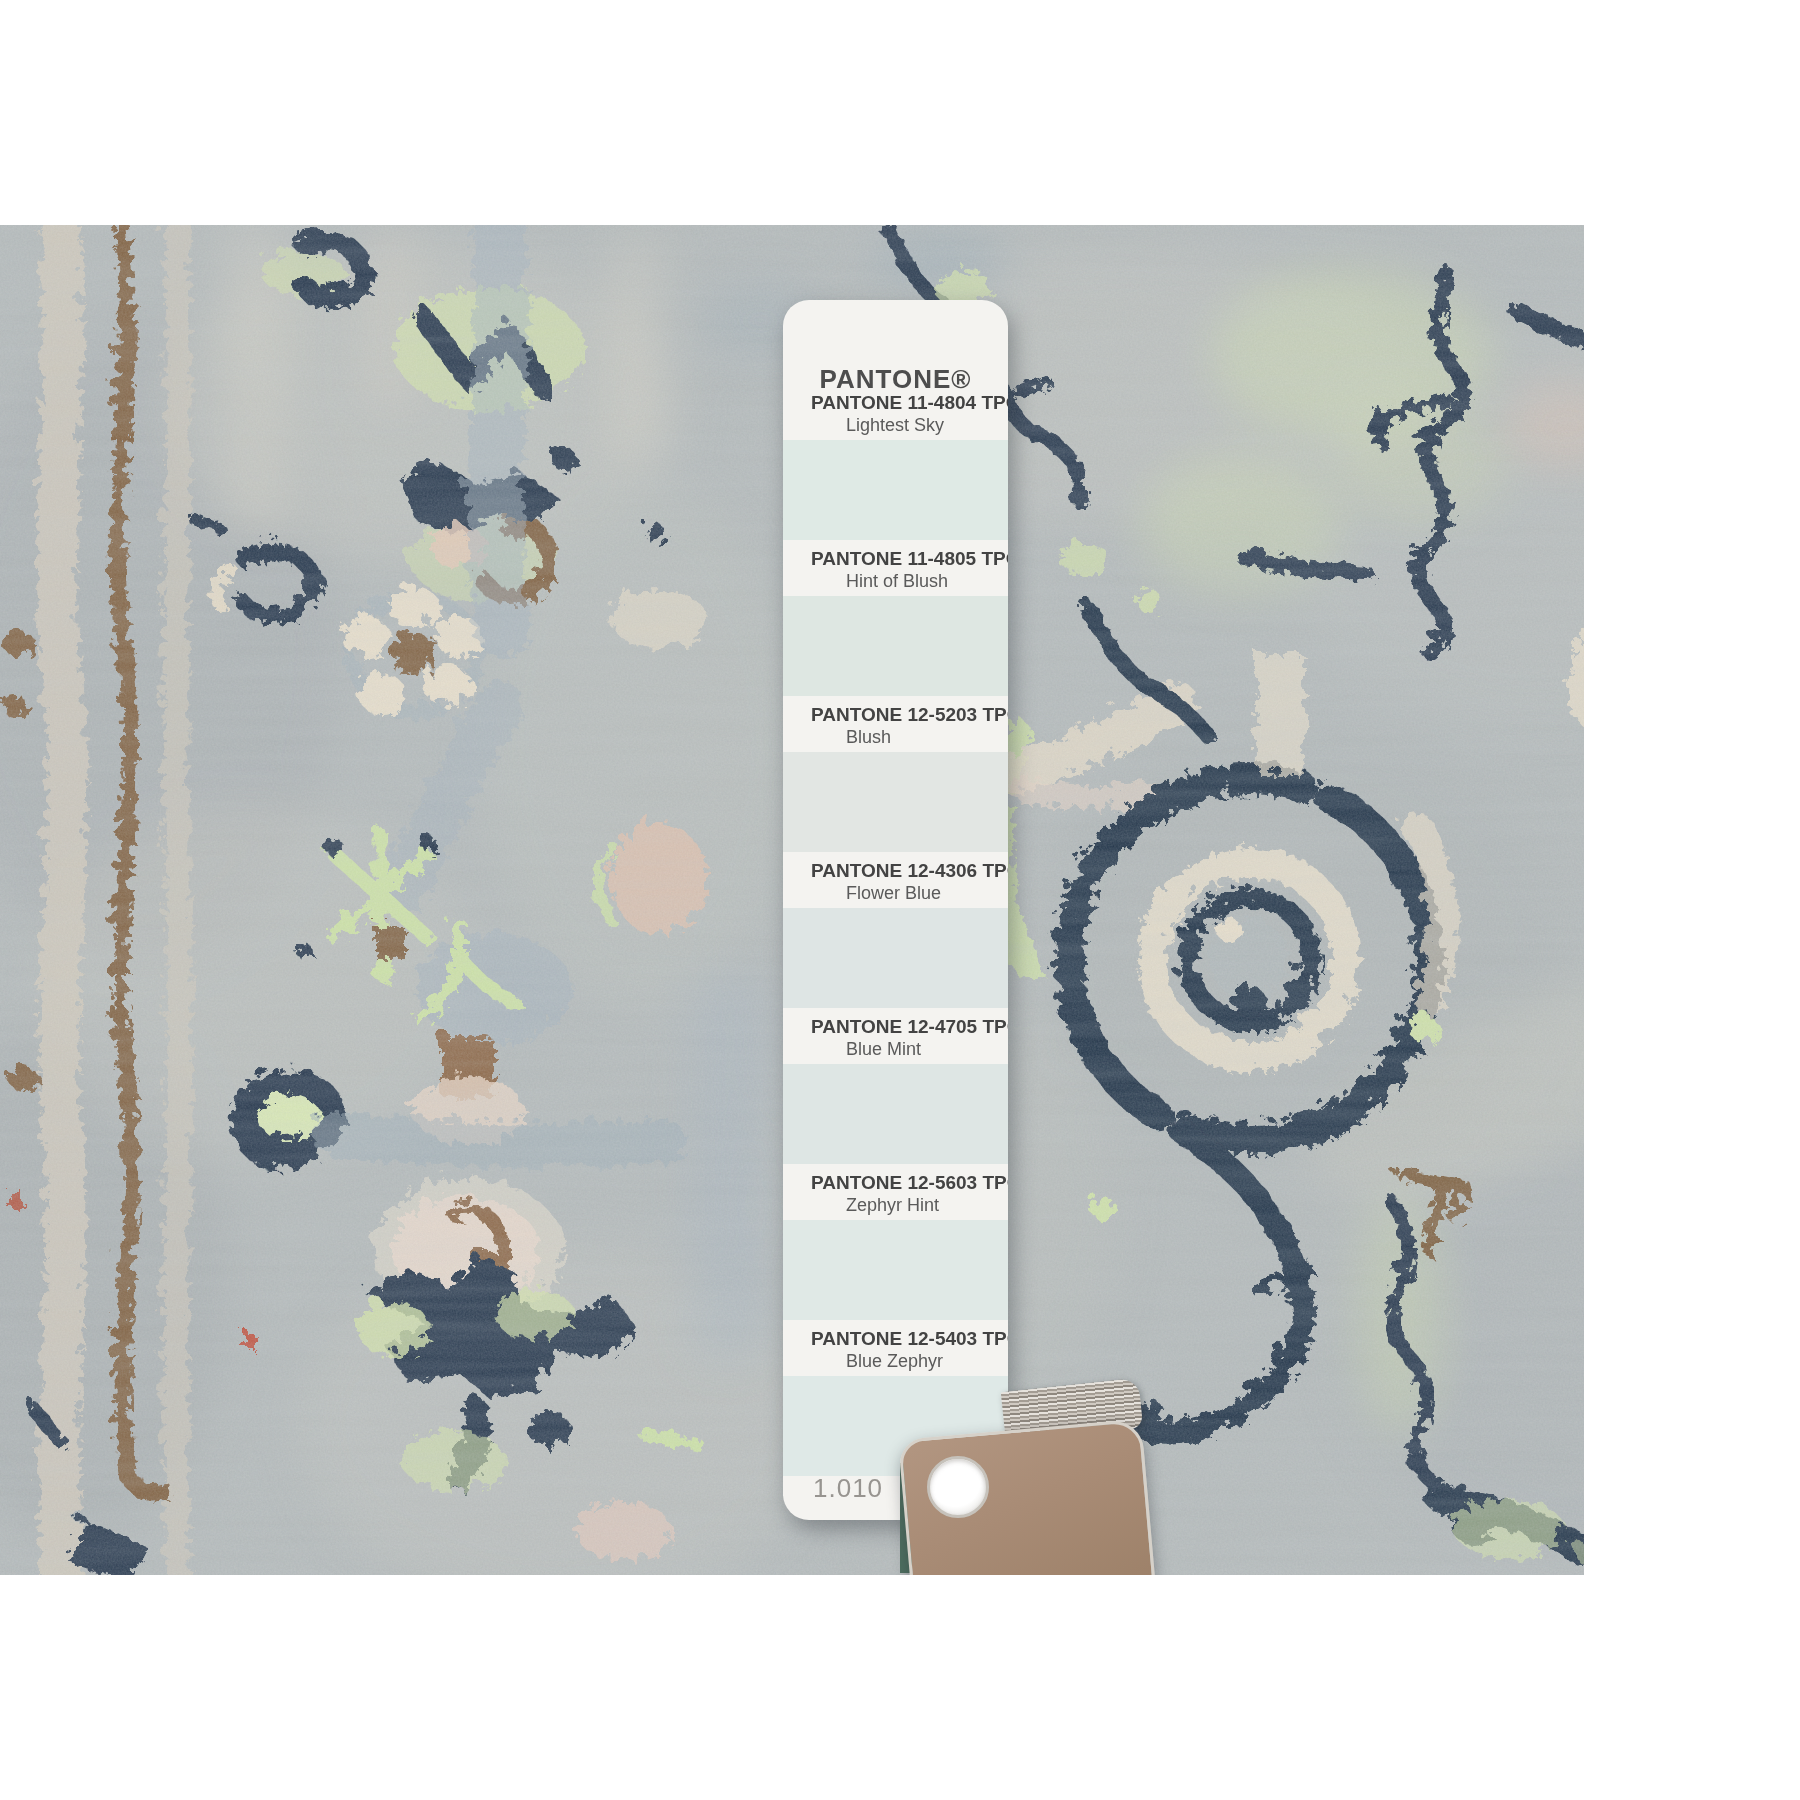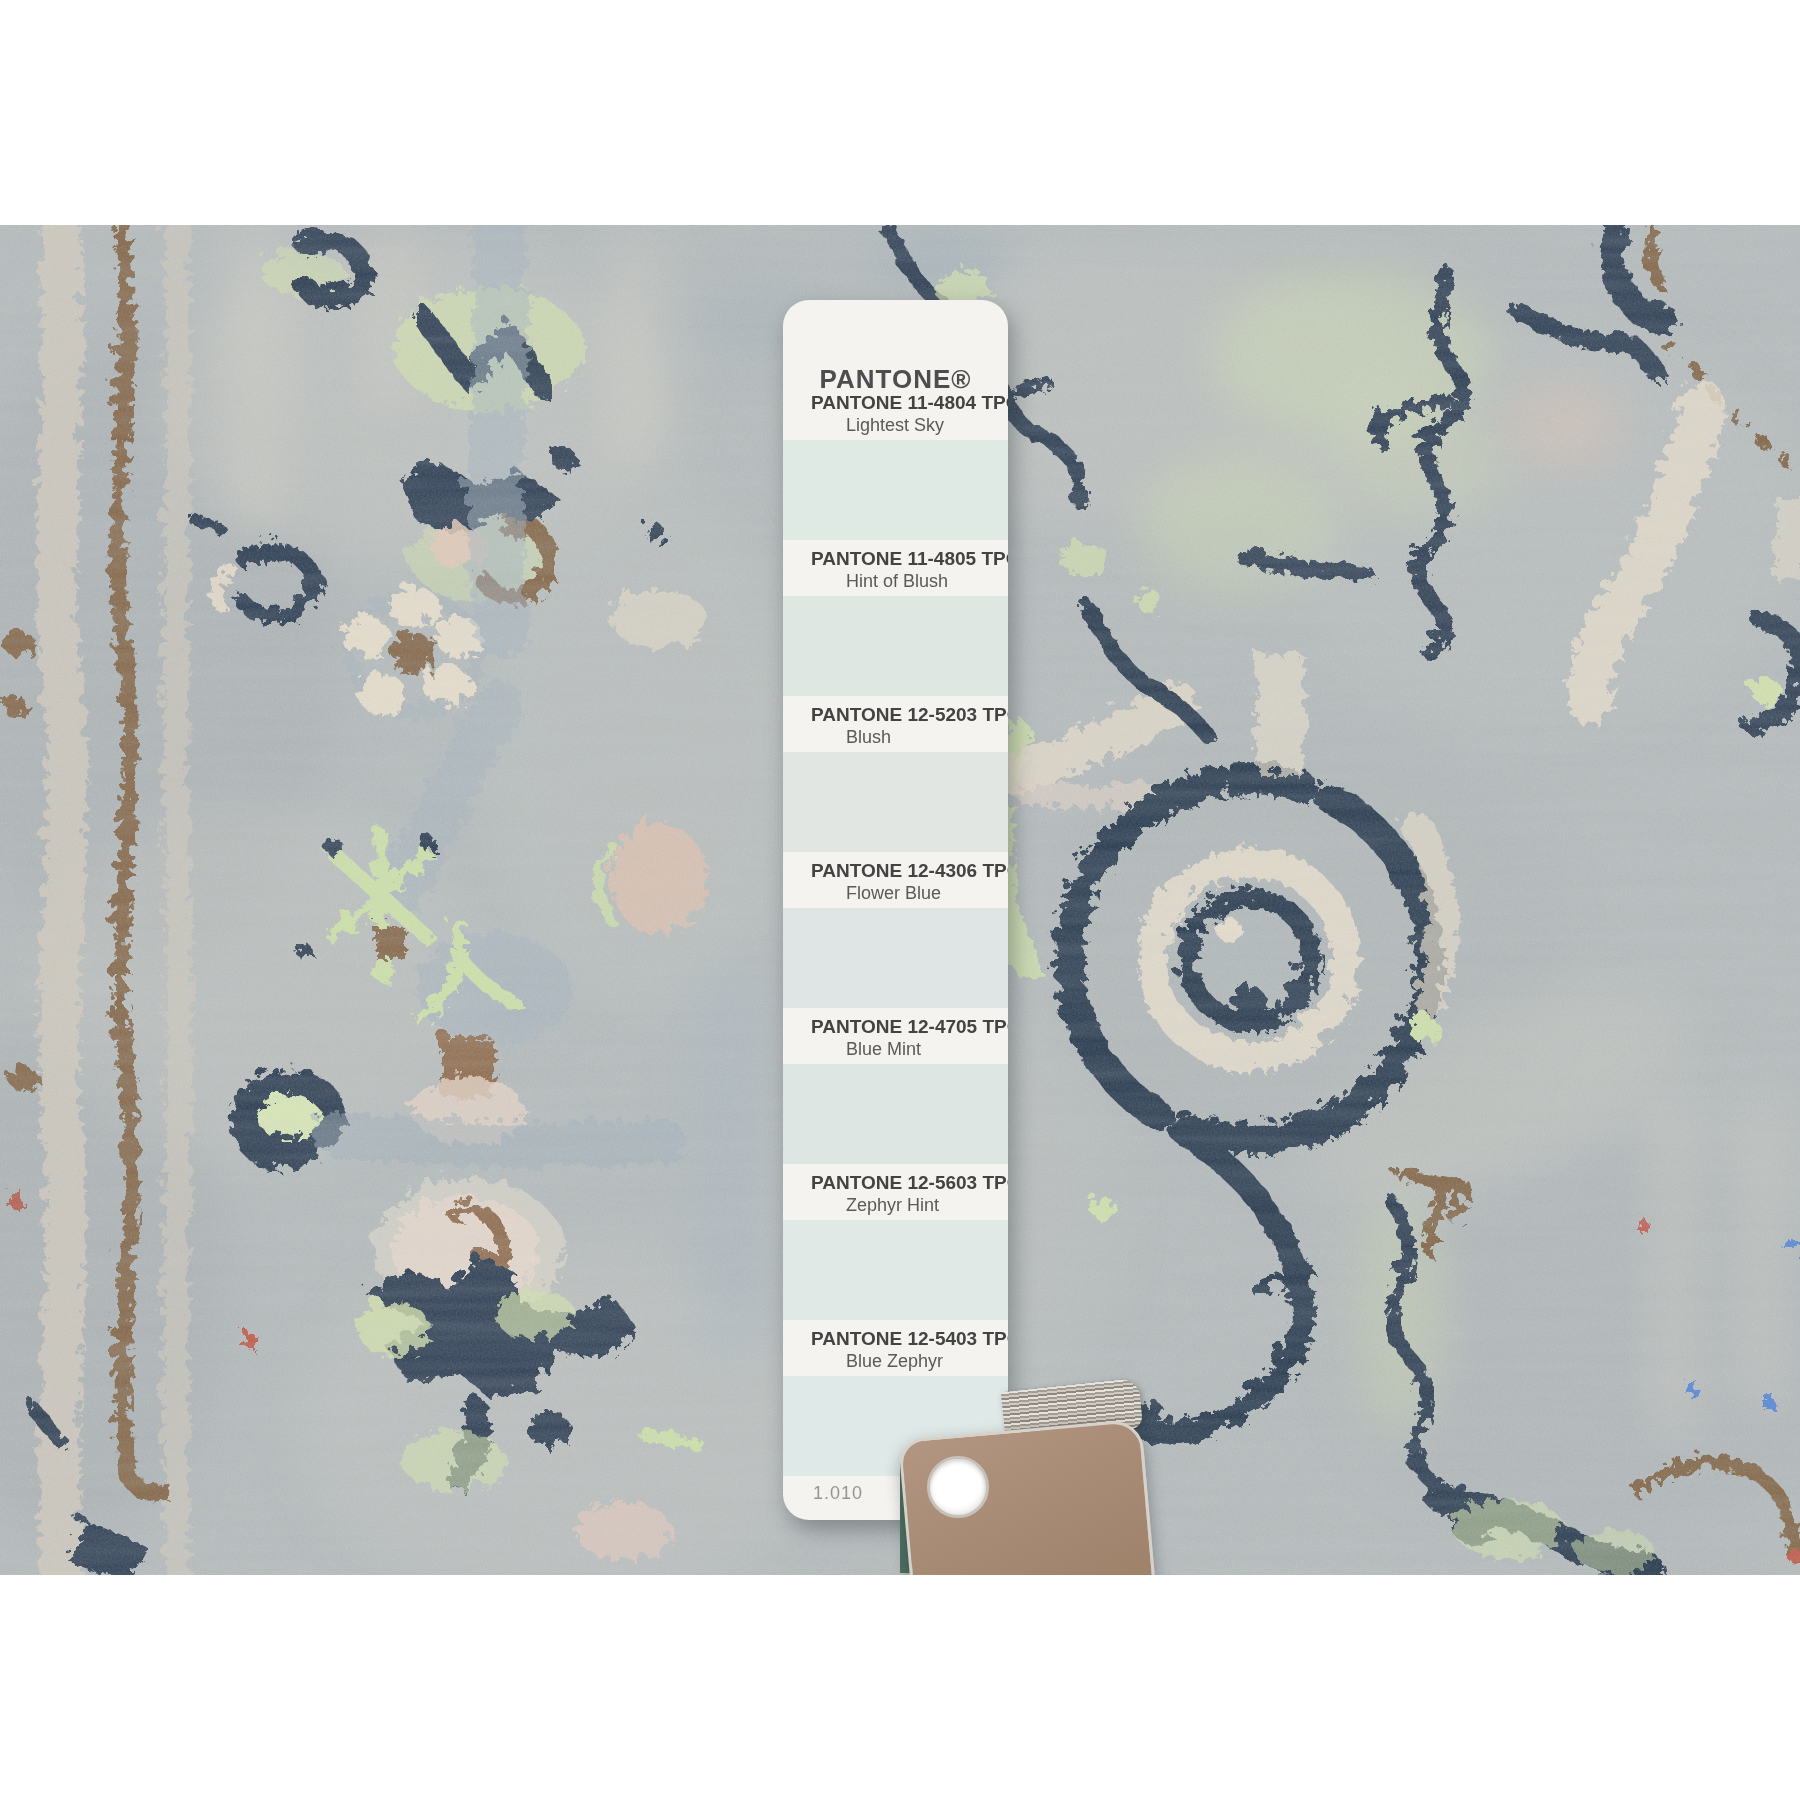--- a/index.html
+++ b/index.html
@@ -1,31 +1,31 @@
 <!DOCTYPE html>
 <html><head>
 <meta charset="utf-8">
 <style>
   html,body{margin:0;padding:0;background:#ffffff;}
-  .page{position:relative;width:1800px;height:1800px;background:#ffffff;overflow:hidden;
+  .page{position:relative;width:1584px;height:1800px;background:#ffffff;overflow:hidden;
         font-family:"Liberation Sans", sans-serif;}
   .photo{position:absolute;left:0;top:225px;width:1800px;height:1350px;background:#b2b8b9;overflow:hidden;}
   .photo svg{position:absolute;left:0;top:0;}
 
   
   .strip{position:absolute;left:783px;top:75px;width:225px;height:1220px;background:#f4f3f0;
          border-radius:26px;box-shadow:5px 9px 22px rgba(40,45,52,.38);z-index:5;overflow:hidden;}
   .strip-header{padding-top:64px;text-align:center;font-weight:bold;font-size:26px;letter-spacing:1px;
                 color:#4d4d4d;height:84px;box-sizing:border-box;}
   .sec-label{height:56px;background:#f4f3f0;padding:7px 0 0 28px;box-sizing:border-box;}
   .sec-code{font-size:19px;font-weight:bold;color:#434343;line-height:23px;white-space:nowrap;}
   .sec-name{font-size:18px;color:#5a5a5a;line-height:22px;white-space:nowrap;margin-left:35px;}
   .sec-color{height:100px;}
   .sec:last-of-type .sec-color{height:80px;}
-  .strip-footer{position:absolute;left:30px;bottom:16px;font-size:18px;color:#979490;letter-spacing:1px;margin-top:15px;}
+  .strip-footer{position:absolute;left:30px;bottom:16px;font-size:26px;color:#979490;letter-spacing:1px;margin-top:15px;}
 
   
   .deck{position:absolute;left:888px;top:1160px;width:300px;height:200px;z-index:6;}
   .deck-pages{position:absolute;left:115px;top:0px;width:138px;height:50px;transform:rotate(-6deg);
               border-radius:2px 18px 12px 2px;
               background:repeating-linear-gradient(180deg,#e6e2dc 0 2px,#a39c93 2px 4px,#d0cac2 4px 6px,#8f887f 6px 8px);
               box-shadow:2px 2px 6px rgba(40,45,52,.35);}
   .deck-teal{position:absolute;left:12px;top:78px;width:12px;height:110px;background:#4e6f60;z-index:1;}
   .deck-card{position:absolute;left:10px;top:55px;width:244px;height:165px;z-index:2;
              transform:rotate(-5deg);transform-origin:0 0;

